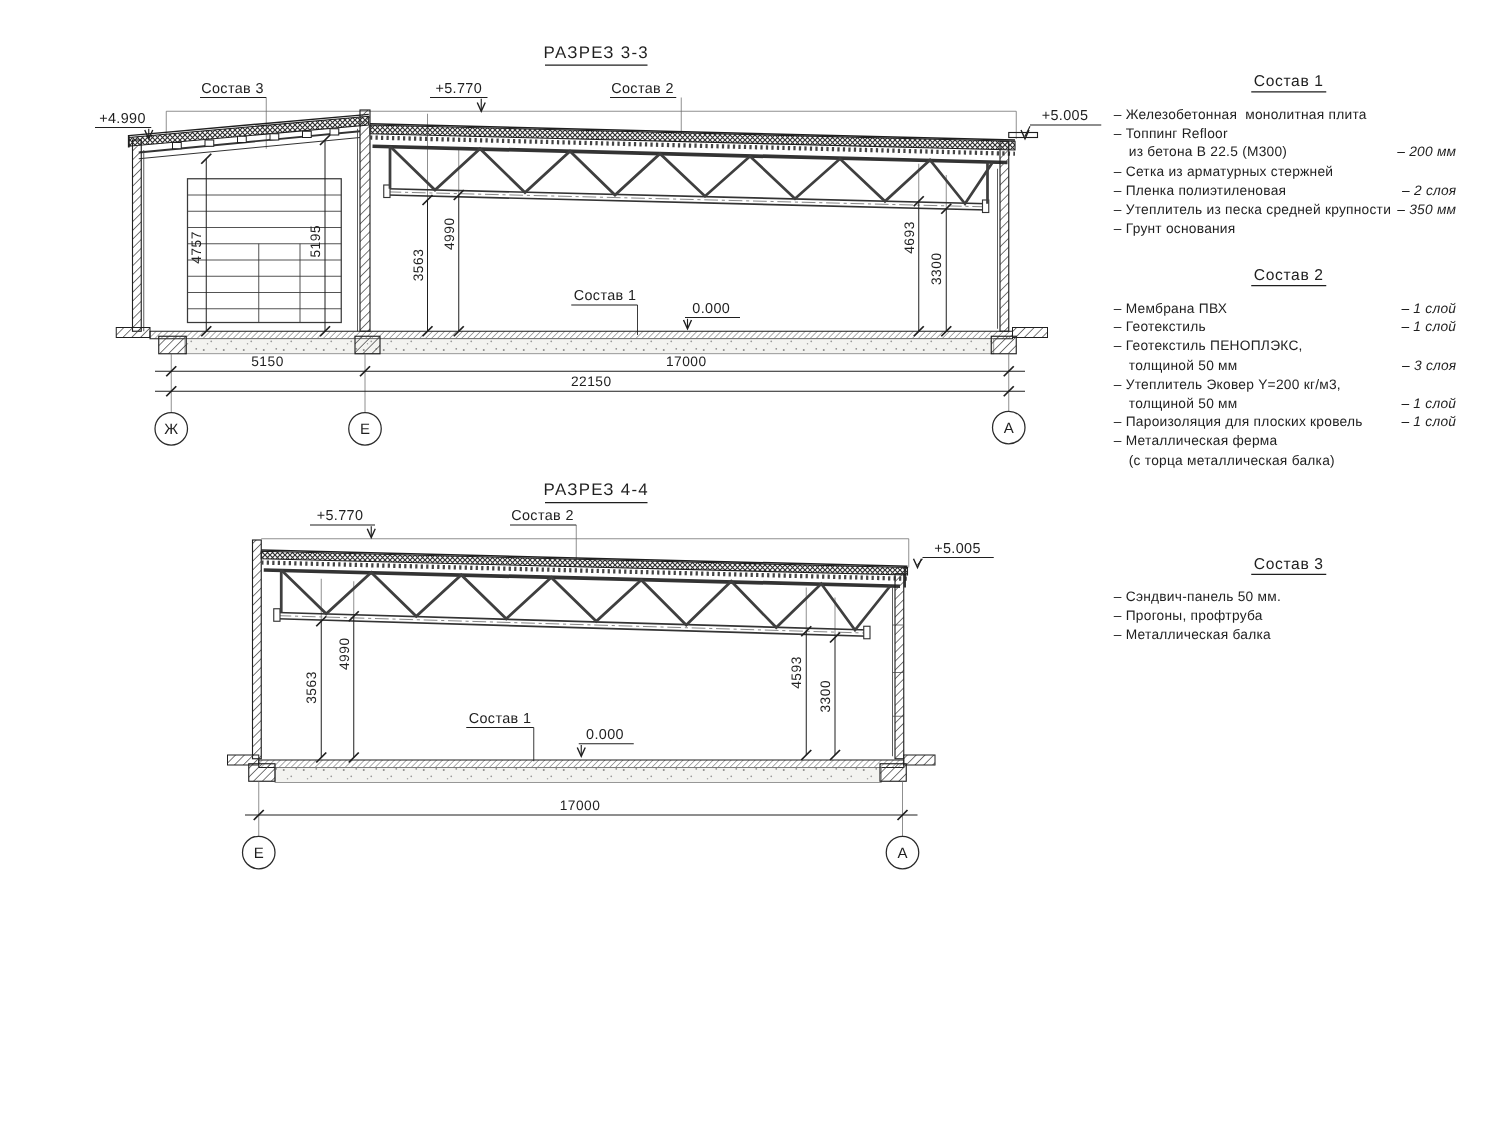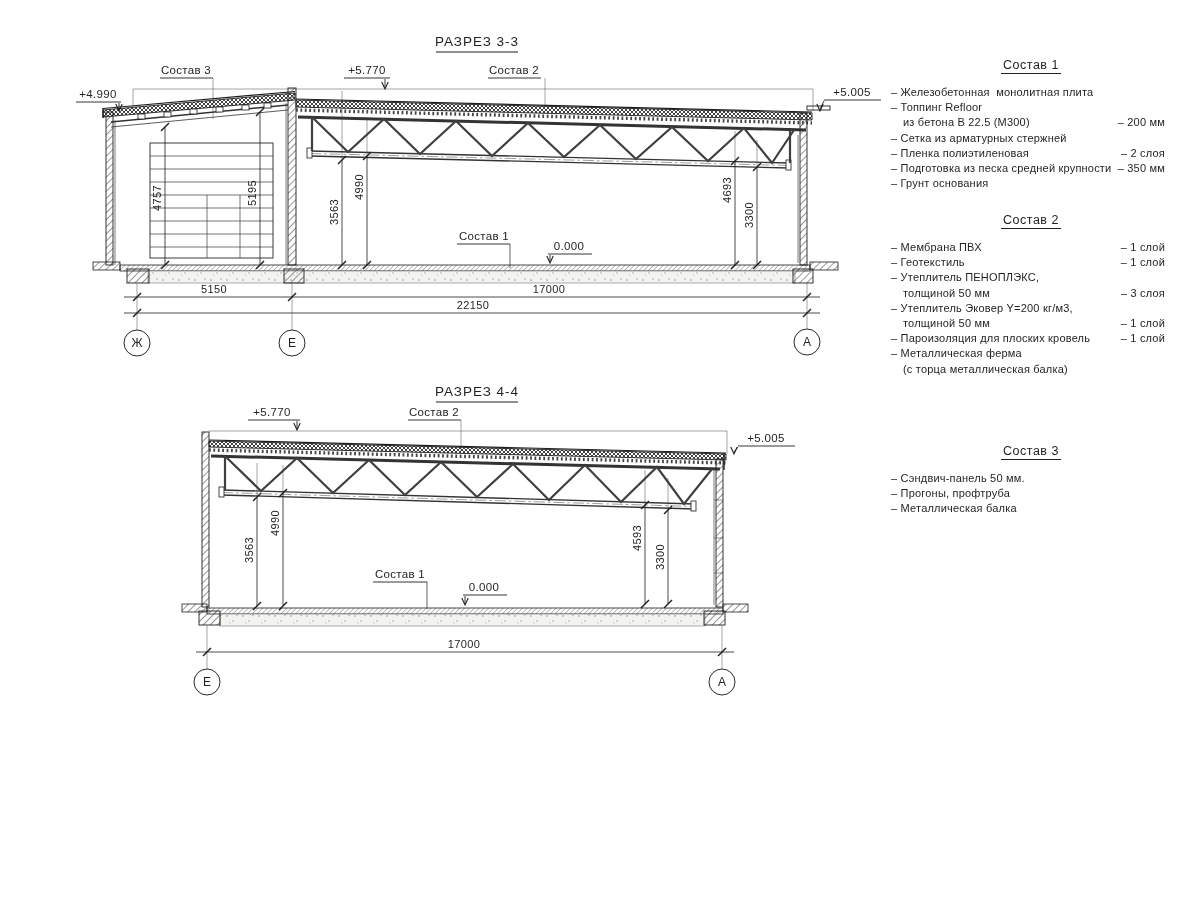--- a/index.html
+++ b/index.html
@@ -10,21 +10,21 @@
   .calltxt{font-size:11.5px;letter-spacing:.3px;}
   .titletxt{font-size:13.5px;letter-spacing:1px;}
   .axtxt{font-size:12px;}
   
   .legend{position:absolute;left:883px;top:0;width:300px;height:900px;}
   .lsec{position:absolute;left:0;width:296px;}
   .ltitle{text-align:center;font-size:12.5px;letter-spacing:.5px;margin-bottom:13px;}
   .ltitle span{border-bottom:1px solid #1f1f1f;padding:0 2px 1px 2px;}
   .lrow{display:flex;justify-content:space-between;font-size:11px;line-height:15.2px;padding-left:8px;padding-right:14px;letter-spacing:.2px;}
   .lrow .lt{white-space:pre;}
-  .lrow .ln{white-space:pre;}
+  .lrow .ln{white-space:pre;font-style:italic;}
   .lrow.cont{padding-left:20px;}
 </style>
 </head>
 <body>
 
 <div class="stage">
 <svg width="1200" height="900" viewBox="0 0 1200 900">
   <defs>
     <pattern id="hatch" width="5" height="5" patternUnits="userSpaceOnUse" patternTransform="rotate(45)">
       <line x1="0" y1="0" x2="0" y2="5" stroke="#3c3c3c" stroke-width="1.1"></line>
@@ -341,40 +341,40 @@
         </div>
     <div class="lrow">
           <span class="lt">– Сетка из арматурных стержней</span>
           <span class="ln"></span>
         </div>
     <div class="lrow">
           <span class="lt">– Пленка полиэтиленовая</span>
           <span class="ln">– 2 слоя</span>
         </div>
     <div class="lrow">
-          <span class="lt">– Подготовка из песка средней крупности</span>
+          <span class="lt">– Утеплитель из песка средней крупности</span>
           <span class="ln">– 350 мм</span>
         </div>
     <div class="lrow">
           <span class="lt">– Грунт основания</span>
           <span class="ln"></span>
         </div>
   </div>
   <div class="lsec" style="top:213px">
     <div class="ltitle"><span>Состав 2</span></div>
     <div class="lrow">
           <span class="lt">– Мембрана ПВХ</span>
           <span class="ln">– 1 слой</span>
         </div>
     <div class="lrow">
           <span class="lt">– Геотекстиль</span>
           <span class="ln">– 1 слой</span>
         </div>
     <div class="lrow">
-          <span class="lt">– Утеплитель ПЕНОПЛЭКС,</span>
+          <span class="lt">– Геотекстиль ПЕНОПЛЭКС,</span>
           <span class="ln"></span>
         </div>
     <div class="lrow cont">
           <span class="lt">толщиной 50 мм</span>
           <span class="ln">– 3 слоя</span>
         </div>
     <div class="lrow">
           <span class="lt">– Утеплитель Эковер Y=200 кг/м3,</span>
           <span class="ln"></span>
         </div>

